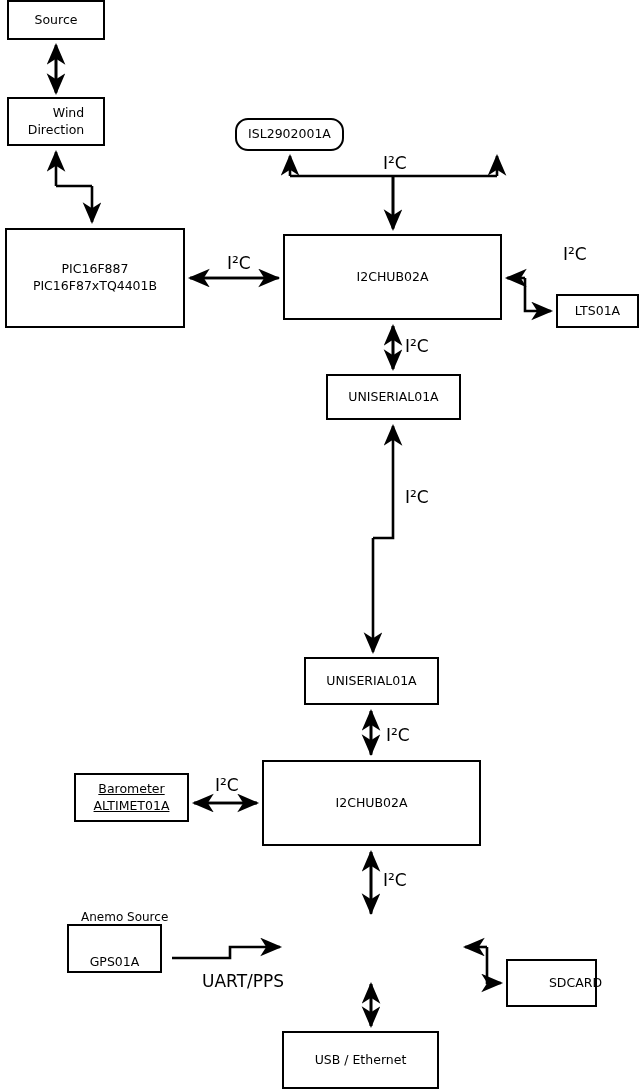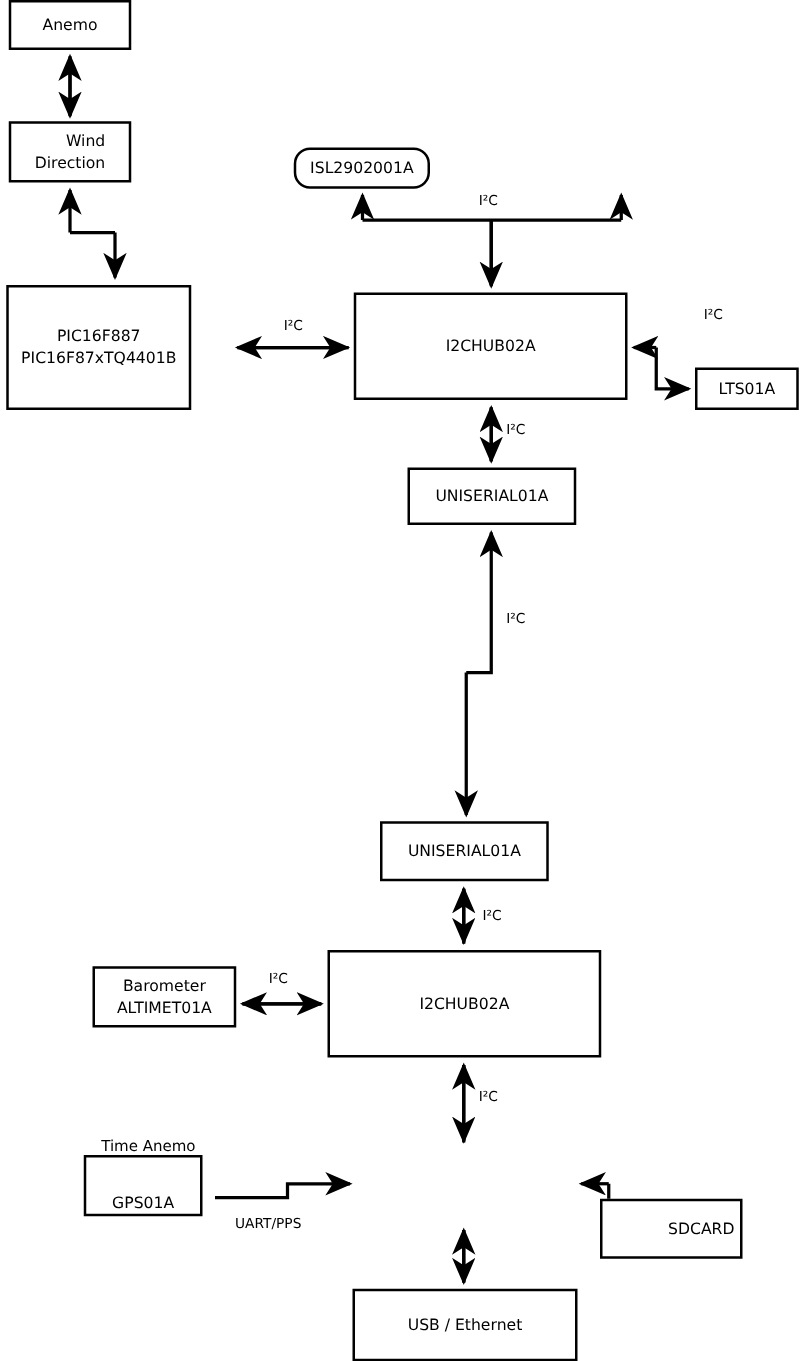--- a/index.html
+++ b/index.html
@@ -38,21 +38,21 @@
     z-index: 2;
   }
   .node .lbl {
     display: block;
     white-space: pre-line;
     padding: 0 4px;
   }
   .edge-label {
     position: absolute;
     color: #000000;
-    font-size: 11px;
+    font-size: 17px;
     line-height: 1;
     white-space: nowrap;
     z-index: 3;
     background: transparent;
     text-align: center;
   }
   .free-label {
     position: absolute;
     color: #000000;
     font-size: 12px;
@@ -112,67 +112,67 @@
 
       <line x1="487" y1="947" x2="465" y2="947" marker-end="url(#ah)"></line>
       <polyline points="487,947 487,983 501,983" marker-end="url(#ah)"></polyline>
 
       <line x1="371" y1="984" x2="371" y2="1026" marker-end="url(#ah)"></line>
       <line x1="371" y1="1026" x2="371" y2="984" marker-end="url(#ah)"></line>
     </g>
   </svg>
 
   <div class="node" style="left:7px;top:0px;width:98px;height:40px;">
-    <span class="lbl">Anemo</span>
+    <span class="lbl">Source</span>
   </div>
   <div class="node" style="left:7px;top:97px;width:98px;height:49px;text-align:right;">
     <span class="lbl">Wind
 Direction</span>
   </div>
-  <div class="node" style="left:5px;top:228px;width:148px;height:100px;align-items:center;">
+  <div class="node" style="left:5px;top:228px;width:180px;height:100px;align-items:center;">
     <span class="lbl">PIC16F887
 PIC16F87xTQ4401B</span>
   </div>
   <div class="node" style="left:235px;top:118px;width:109px;height:33px;border-radius:13px;">
     <span class="lbl">ISL2902001A</span>
   </div>
   <div class="node" style="left:283px;top:234px;width:219px;height:86px;">
     <span class="lbl">I2CHUB02A</span>
   </div>
   <div class="node" style="left:556px;top:294px;width:83px;height:34px;">
     <span class="lbl">LTS01A</span>
   </div>
   <div class="node" style="left:326px;top:374px;width:135px;height:46px;">
     <span class="lbl">UNISERIAL01A</span>
   </div>
   <div class="node" style="left:304px;top:657px;width:135px;height:48px;">
     <span class="lbl">UNISERIAL01A</span>
   </div>
-  <div class="node" style="left:74px;top:773px;width:115px;height:49px;">
+  <div class="node" style="left:74px;top:773px;width:115px;height:49px;text-decoration:underline;">
     <span class="lbl">Barometer
 ALTIMET01A</span>
   </div>
   <div class="node" style="left:262px;top:760px;width:219px;height:86px;">
     <span class="lbl">I2CHUB02A</span>
   </div>
   <div class="node" style="left:67px;top:924px;width:95px;height:49px;align-items:flex-end;">
     <span class="lbl">GPS01A</span>
   </div>
-  <div class="node" style="left:480px;top:959px;width:114px;height:48px;padding-left:48px;">
+  <div class="node" style="left:506px;top:959px;width:91px;height:48px;padding-left:48px;">
     <span class="lbl">SDCARD</span>
   </div>
-  <div class="node" style="left:282px;top:1031px;width:180px;height:58px;">
+  <div class="node" style="left:282px;top:1031px;width:157px;height:58px;">
     <span class="lbl">USB / Ethernet</span>
   </div>
 
-  <div class="free-label" style="left:81px;top:911px;">Time Anemo</div>
+  <div class="free-label" style="left:81px;top:911px;">Anemo Source</div>
 
   <div class="edge-label" style="left:383px;top:155px;">I²C</div>
   <div class="edge-label" style="left:227px;top:255px;">I²C</div>
   <div class="edge-label" style="left:563px;top:246px;">I²C</div>
   <div class="edge-label" style="left:405px;top:338px;">I²C</div>
   <div class="edge-label" style="left:405px;top:489px;">I²C</div>
   <div class="edge-label" style="left:386px;top:727px;">I²C</div>
   <div class="edge-label" style="left:215px;top:777px;">I²C</div>
   <div class="edge-label" style="left:383px;top:872px;">I²C</div>
-  <div class="edge-label" style="left:188px;top:973px;">UART/PPS</div>
+  <div class="edge-label" style="left:202px;top:973px;">UART/PPS</div>
 
 </div>
 
 </body></html>

